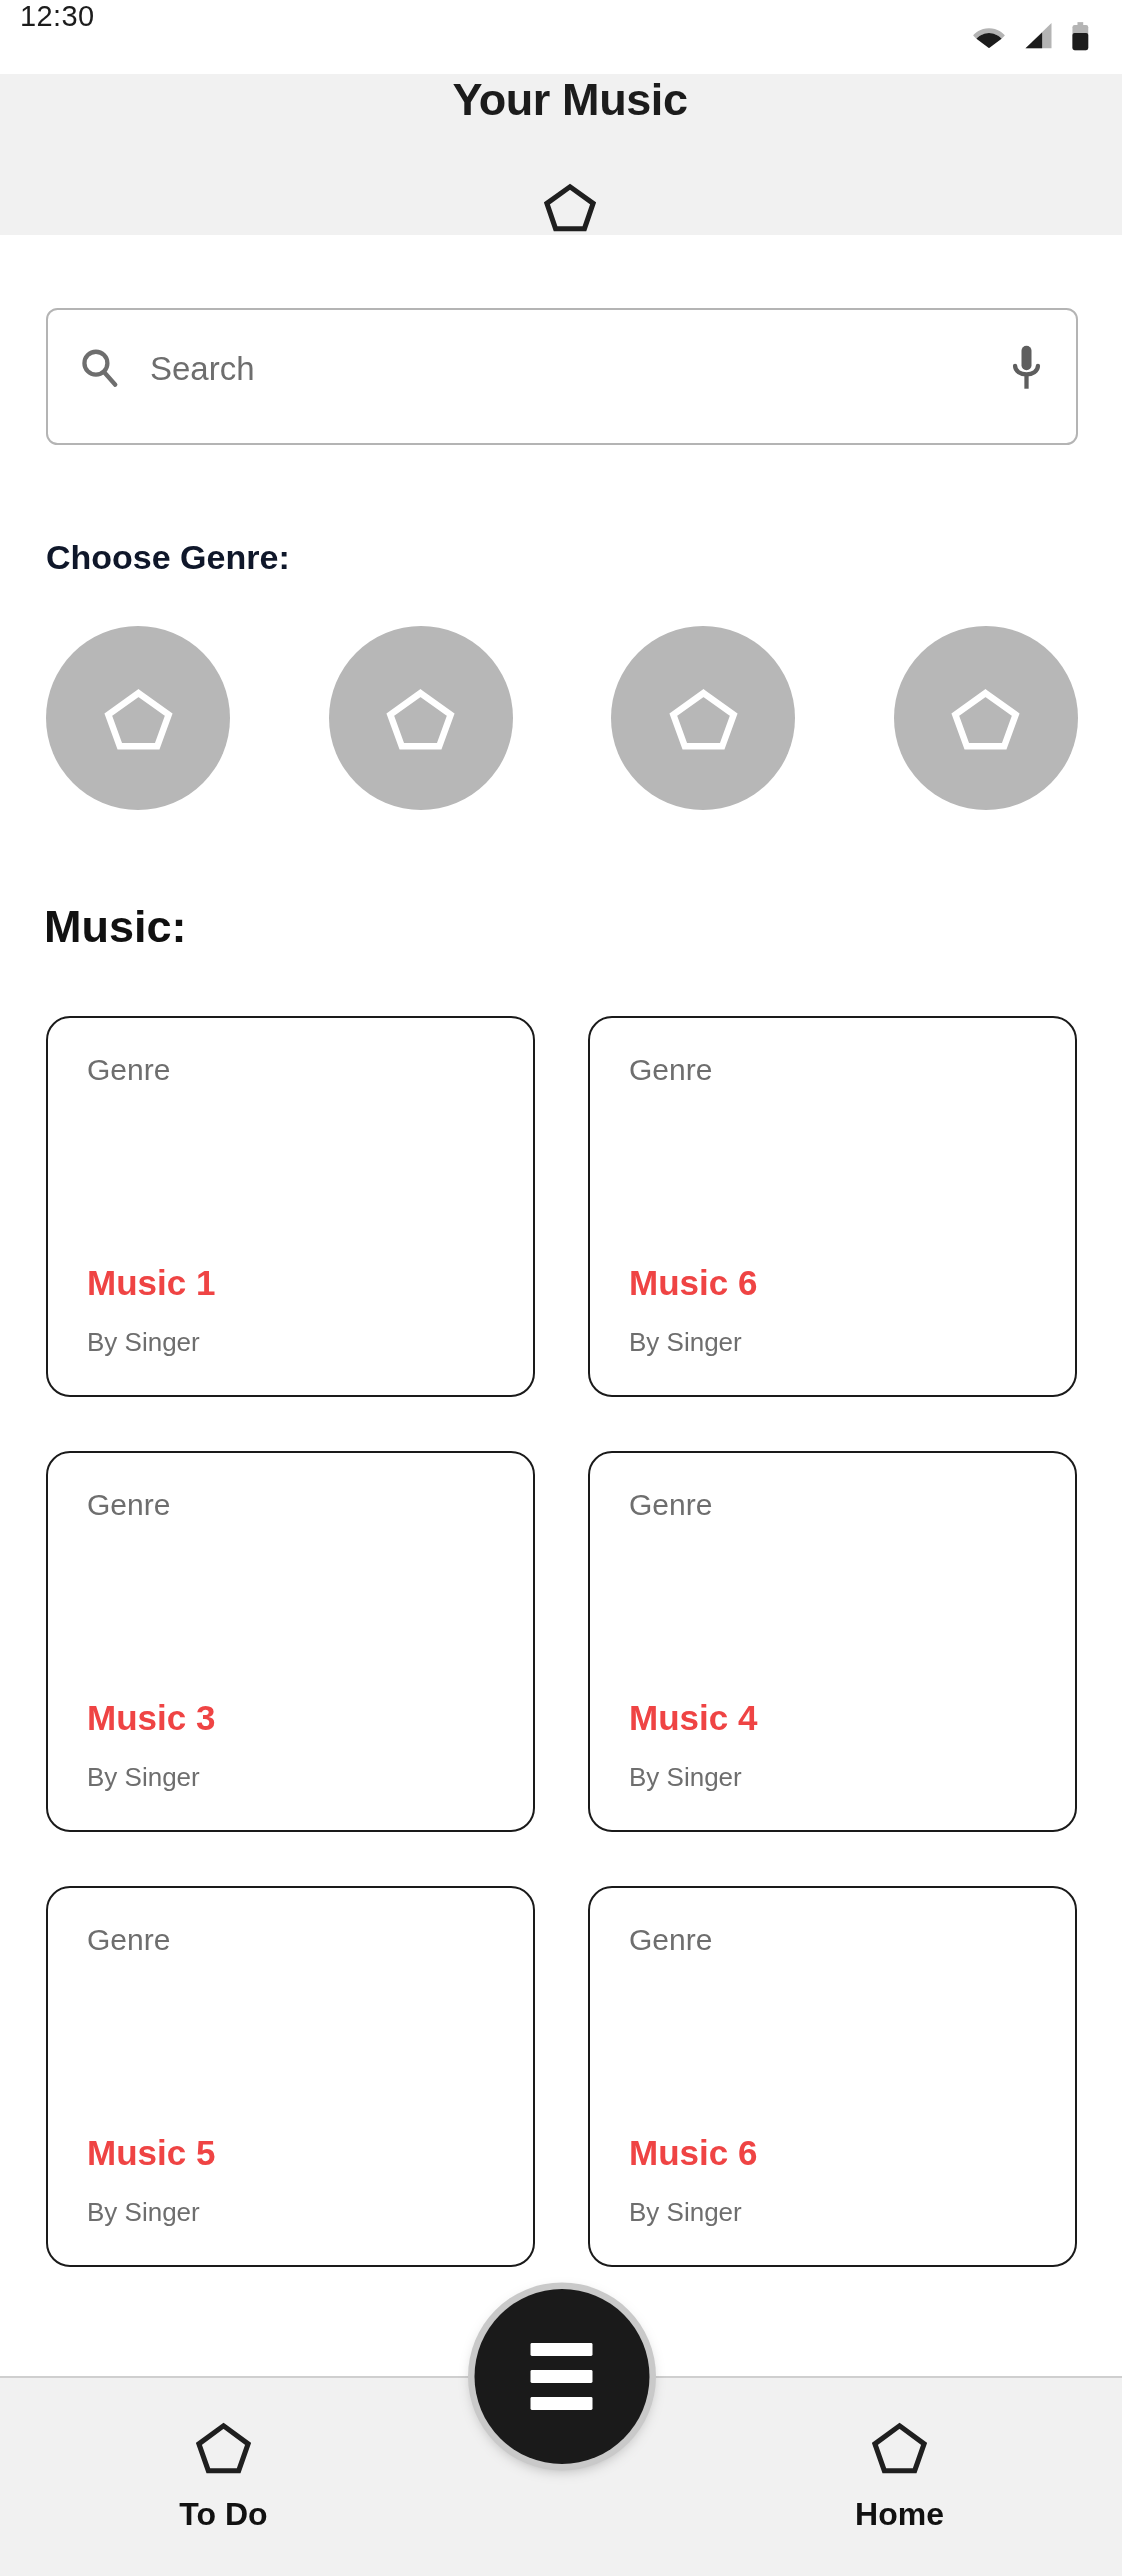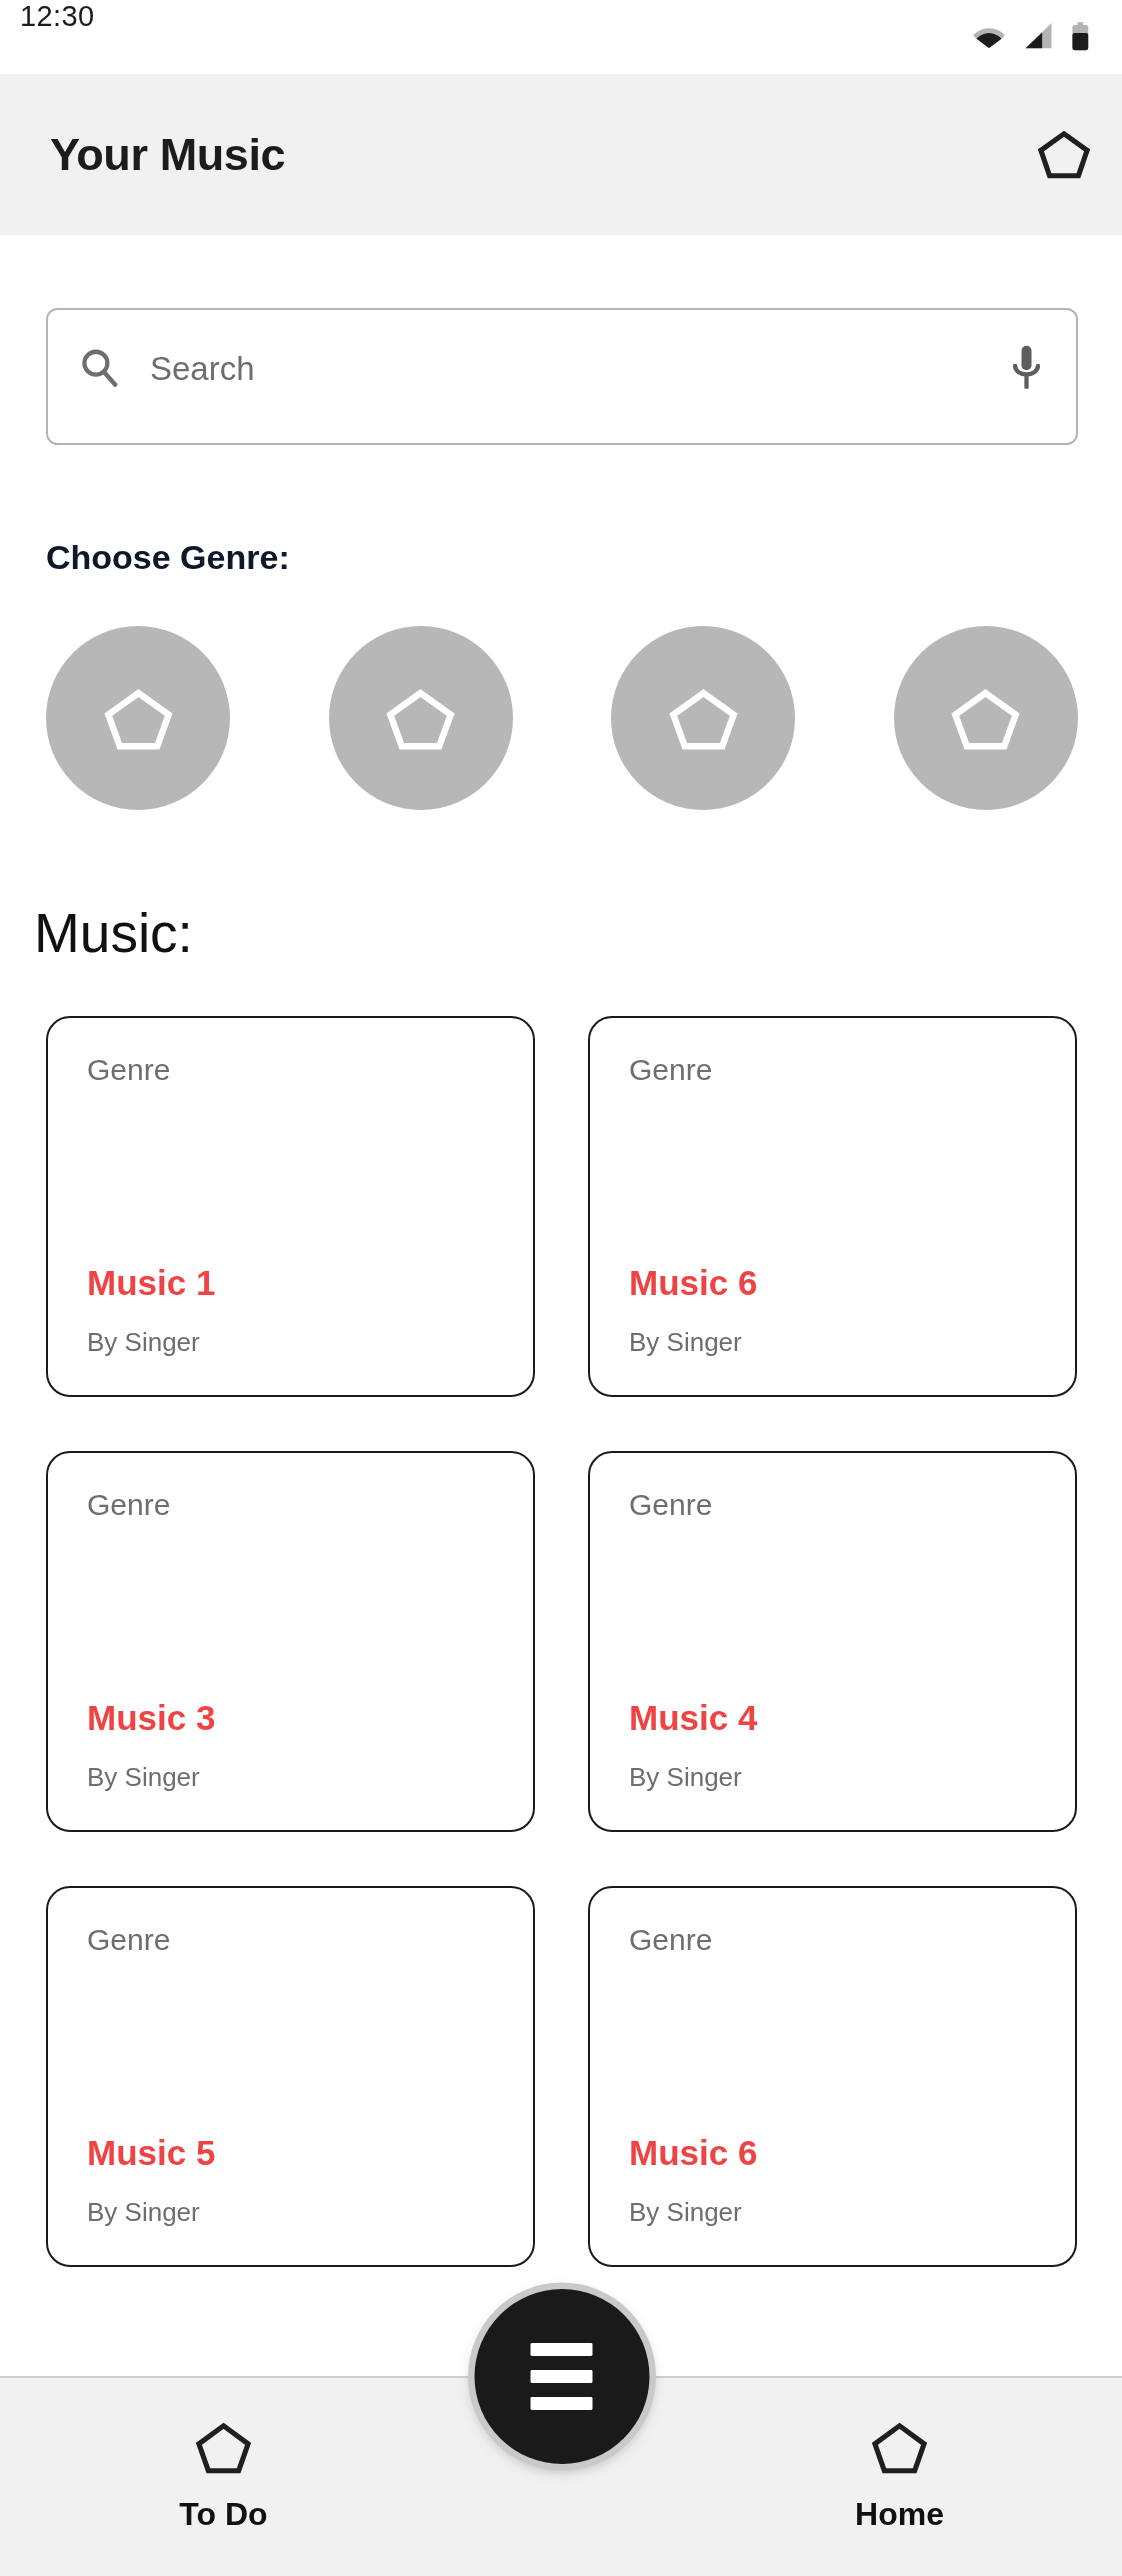--- a/index.html
+++ b/index.html
@@ -23,20 +23,21 @@
     font-family:"Liberation Sans", sans-serif;
   }
   .status-icons { display:flex; align-items:center; gap:18.7px; }
 
   
   .app-bar {
     position:absolute; top:74px; left:0; width:1123px; height:161px;
     background:#f1f1f1;
     display:flex; align-items:center; justify-content:space-between;
     padding:0 33px 0 50px;
+    flex-direction:column;
   }
   .app-title {
     font-size:45px; font-weight:bold; color:#1c1c1c;
     letter-spacing:-0.4px;
   }
 
   
   .search-box {
     position:absolute; top:308px; left:46px;
     width:1032px; height:137px;
@@ -48,22 +49,22 @@
   .search-placeholder {
     flex:1; font-size:33px; color:#6e6e6e; margin-left:29px;
   }
 
   
   .section-genre-title {
     position:absolute; top:538px; left:46px;
     font-size:34px; font-weight:bold; color:#0f172a;
   }
   .section-music-title {
-    position:absolute; top:901px; left:34px;
-    font-size:55px; font-weight:normal; color:#111;
+    position:absolute; top:901px; left:44px;
+    font-size:45px; font-weight:bold; color:#111;
   }
 
   
   .genre-row {
     position:absolute; top:625px; left:46px;
     width:1032px; height:186px;
     display:flex; align-items:center; justify-content:space-between;
   }
   .genre-circle {
     width:184px; height:184px; border-radius:50%;

